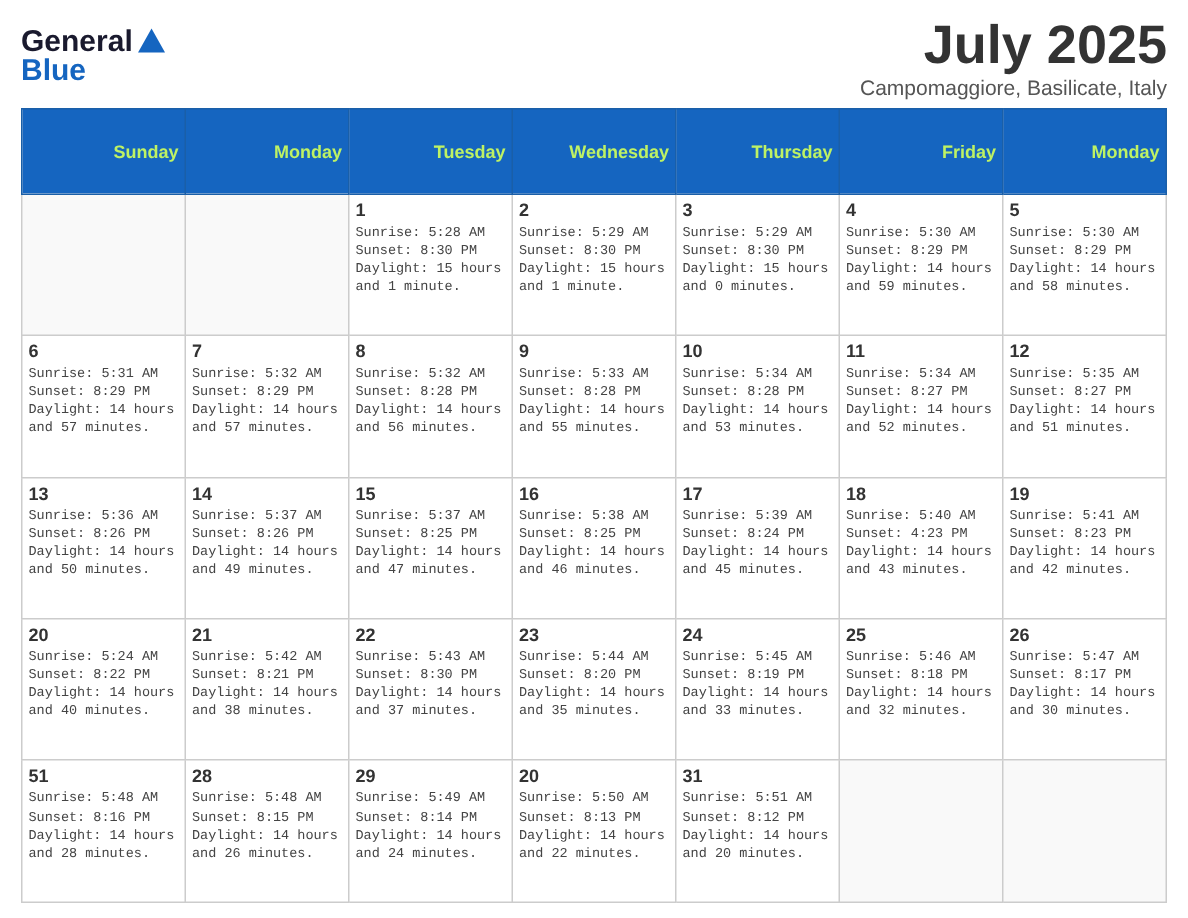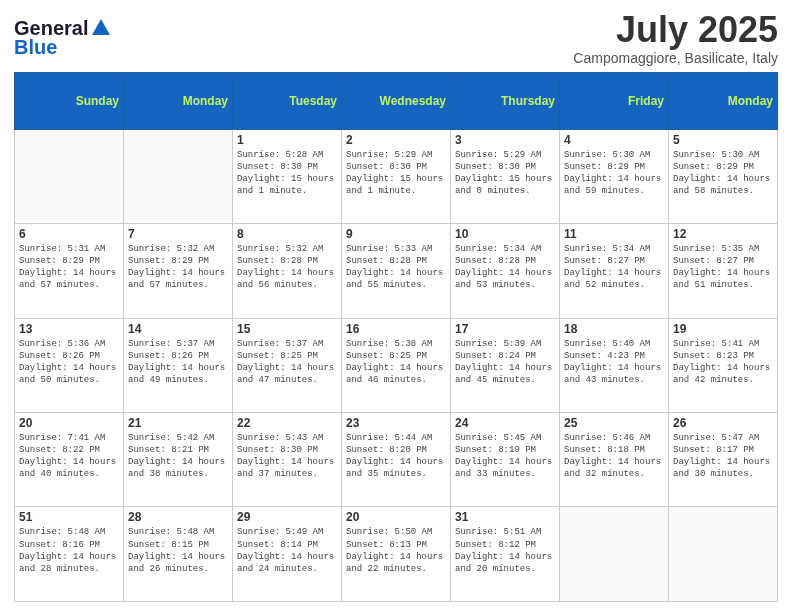--- a/index.html
+++ b/index.html
@@ -254,21 +254,21 @@
             <span class="day-number">19</span>
             <div class="day-info">Sunrise: 5:41 AM
 Sunset: 8:23 PM
 Daylight: 14 hours
 and 42 minutes.</div>
           </td>
         </tr>
         <tr>
           <td>
             <span class="day-number">20</span>
-            <div class="day-info">Sunrise: 7:41 AM
+            <div class="day-info">Sunrise: 5:24 AM
 Sunset: 8:22 PM
 Daylight: 14 hours
 and 40 minutes.</div>
           </td>
           <td>
             <span class="day-number">21</span>
             <div class="day-info">Sunrise: 5:42 AM
 Sunset: 8:21 PM
 Daylight: 14 hours
 and 38 minutes.</div>

